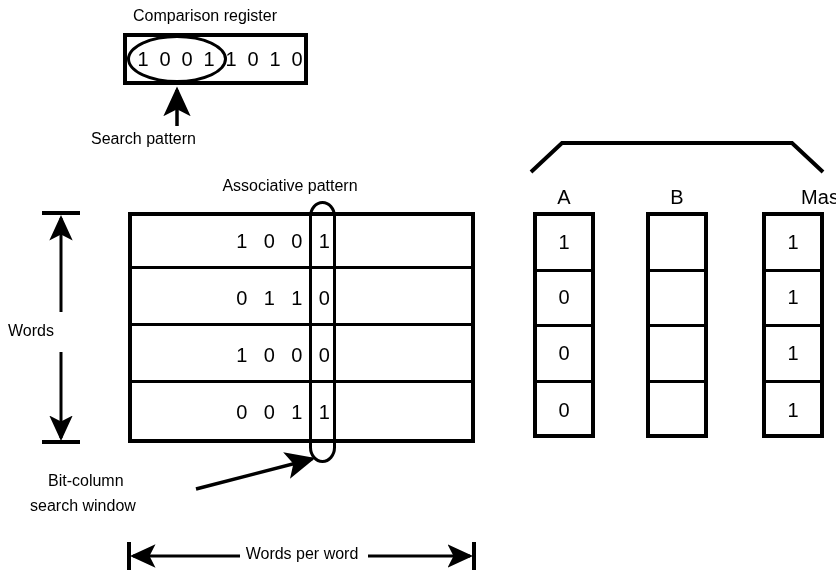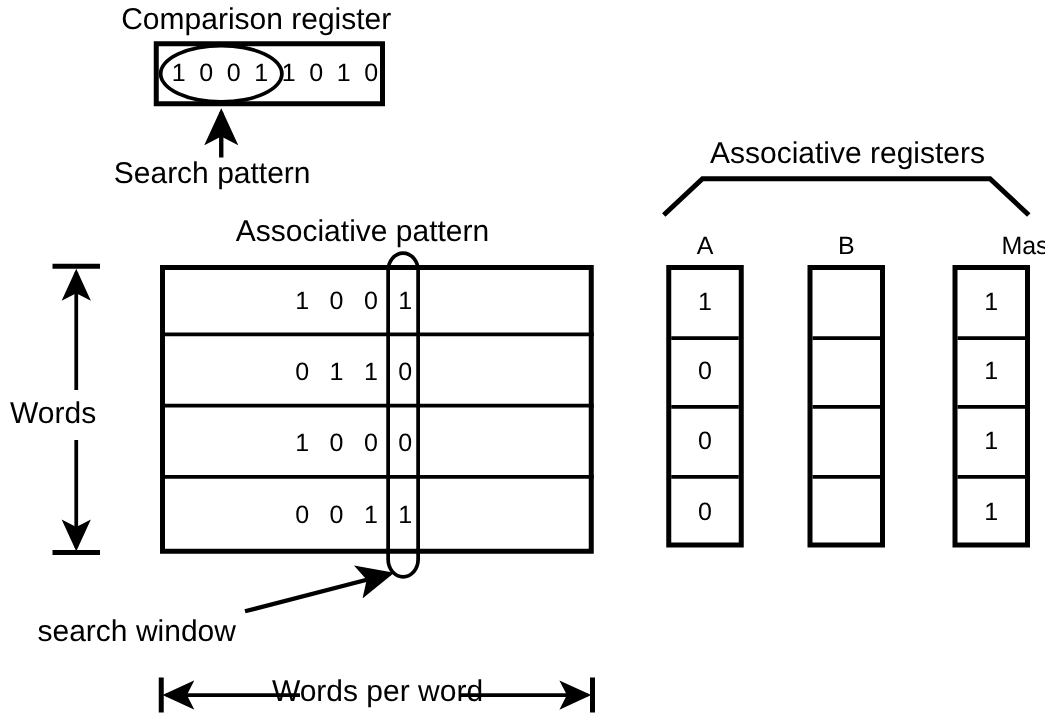--- a/index.html
+++ b/index.html
@@ -11,21 +11,21 @@
     position: relative;
     width: 836px;
     height: 580px;
     background: #ffffff;
     font-family: "Liberation Sans", sans-serif;
     color: #000000;
     overflow: hidden;
   }
   .lbl {
     position: absolute;
-    font-size: 24px;
+    font-size: 16px;
     line-height: 22px;
     color: #000;
     white-space: nowrap;
     font-weight: 500;
   }
   .lbl.center { transform: translateX(-50%); }
 
   
   #comparison-register-box {
     position: absolute;
@@ -204,25 +204,25 @@
     <span class="bit">0</span>
     <span class="bit">0</span>
     <span class="bit">1</span>
     <span class="bit">1</span>
   </div>
 
   <div id="bit-column-window"></div>
 
   <div class="lbl" style="left:8px; top:320px;">Words</div>
 
+  <div class="lbl" style="left:48px; top:470px;">Bit-column</div>
   <div class="lbl" style="left:30px; top:495px;">search window</div>
 
   <div class="lbl center" style="left:302px; top:543px; background:#fff; padding:0 6px;">Words per word</div>
 
-  <div class="lbl center" style="left:678px; top:112px;">Associative registers</div>
 
   <div class="reg-head" style="left:564px;">A</div>
   <div class="reg-head" style="left:677px;">B</div>
   <div class="reg-head" style="left:793px;margin-left:32px;">Mask</div>
 
   <div class="reg-col" style="left:533px;">
     <div class="reg-cell">1</div>
     <div class="reg-cell">0</div>
     <div class="reg-cell">0</div>
     <div class="reg-cell">0</div>

